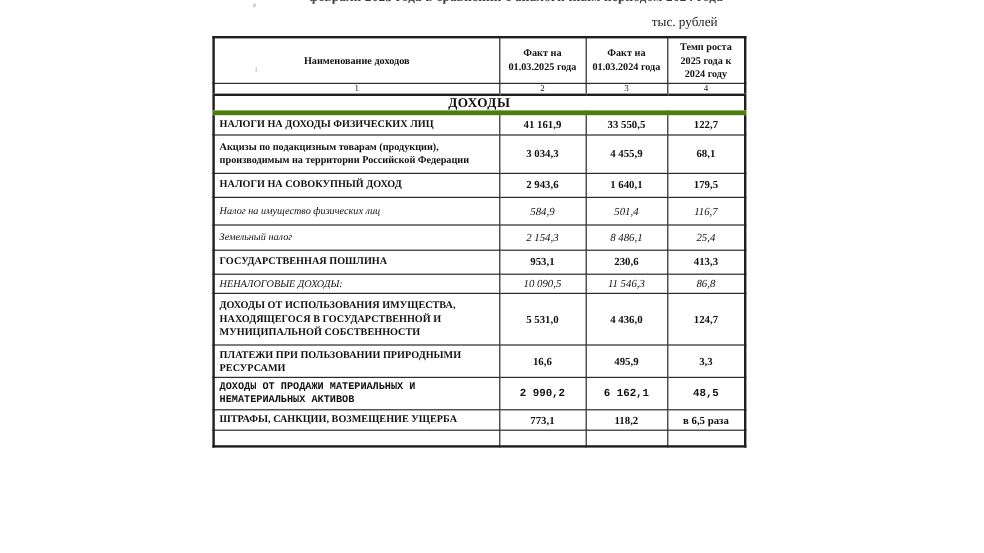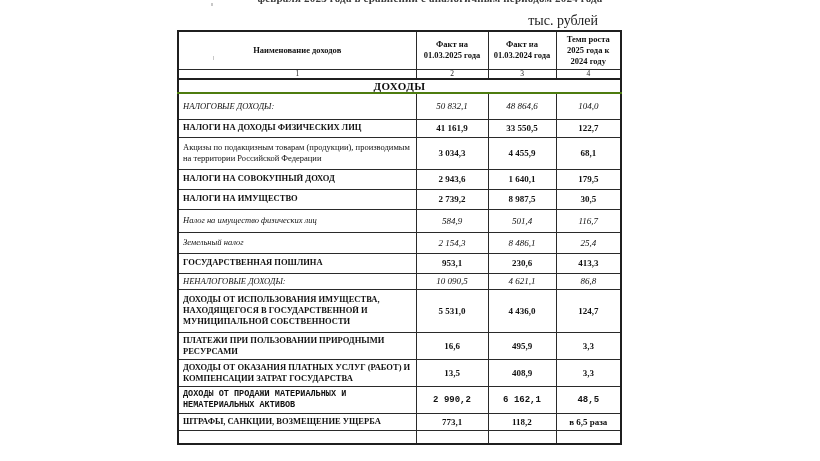--- a/index.html
+++ b/index.html
@@ -19,21 +19,21 @@
     overflow: hidden;
   }
   .title-clip .title-text {
     position: absolute; top: -8px; left: 180px; width: 500px;
     text-align: center; font-weight: bold; font-size: 11px; color: #3c3c3c;
     letter-spacing: 0.2px; white-space: nowrap;
   }
 
   .units {
     position: absolute; top: 13px; left: 480px; width: 118px;
-    text-align: right; font-size: 14px; color: #222;
+    text-align: right; font-size: 11px; color: #222;
   }
 
   table.rev {
     position: absolute; top: 30px; left: 177px;
     width: 443px; border-collapse: collapse; table-layout: fixed;
     border: 2px solid #1f1f1f;
     background: #fff;
   }
   table.rev td, table.rev th {
     border: 1px solid #2a2a2a;
@@ -48,33 +48,33 @@
   tr.head th {
     height: 38px; font-size: 8.5px; font-weight: bold;
     text-align: center; line-height: 1.3; padding: 1px 3px; color: #111;
   }
   tr.nums td {
     height: 10px; font-size: 7.5px; text-align: center; line-height: 1;
     border-bottom: 2px solid #1f1f1f; color: #222;
   }
   tr.section td {
     height: 14px; font-size: 11px; font-weight: bold; text-align: center;
-    border-bottom: 2px solid #4d7c0f; letter-spacing: 0.5px; color: #0d0d0d;
+    border-bottom: 4px solid #4d7c0f; letter-spacing: 0.5px; color: #0d0d0d;
   }
   tr.data td.name {
     font-size: 8.5px; text-align: left; padding: 2px 3px 2px 4px; line-height: 1.3;
     color: #111;
   }
   tr.data td.val {
     font-size: 9px; text-align: center; padding: 1px 2px; color: #111;
   }
   .st-bold { font-weight: bold; font-style: normal; }
   .st-italic { font-weight: normal; font-style: italic; }
   .st-bolditalic { font-weight: bold; font-style: italic; }
-  .st-regular { font-weight: normal; font-style: normal; }
+  .st-regular { font-weight: bold; font-style: normal; }
 
   
   .speck { position: absolute; background: #9a9a9a; opacity: .55; }
   .speck.a { left: 211px; top: 3px;  width: 2px; height: 3px; }
   .speck.b { left: 213px; top: 56px; width: 1px; height: 4px; }
   .speck.c { left: 531px; top: 45px; width: 2px; height: 2px; }
 </style>
 </head>
 <body>
 
@@ -104,49 +104,37 @@
         <td>1</td>
         <td>2</td>
         <td>3</td>
         <td>4</td>
       </tr>
       <tr class="section">
         <td colspan="4">ДОХОДЫ</td>
       </tr>
     </tbody>
     <tbody id="rows">
-        <tr class="data" style="height: 26px;">
-          <td class="name st-italic">НАЛОГОВЫЕ ДОХОДЫ:</td>
-          <td class="val st-italic">50 832,1</td>
-          <td class="val st-italic">48 864,6</td>
-          <td class="val st-italic">104,0</td>
-        </tr>
         <tr class="data" style="height: 18px;">
           <td class="name st-bold">НАЛОГИ НА ДОХОДЫ ФИЗИЧЕСКИХ ЛИЦ</td>
           <td class="val st-bold">41 161,9</td>
           <td class="val st-bold">33 550,5</td>
           <td class="val st-bold">122,7</td>
         </tr>
         <tr class="data" style="height: 32px;">
           <td class="name st-regular">Акцизы по подакцизным товарам (продукции), производимым на территории Российской Федерации</td>
           <td class="val st-bold">3 034,3</td>
           <td class="val st-bold">4 455,9</td>
           <td class="val st-bold">68,1</td>
         </tr>
         <tr class="data" style="height: 20px; margin-top: 32px;">
           <td class="name st-bold">НАЛОГИ НА СОВОКУПНЫЙ ДОХОД</td>
           <td class="val st-bold">2 943,6</td>
           <td class="val st-bold">1 640,1</td>
           <td class="val st-bold">179,5</td>
-        </tr>
-        <tr class="data" style="height: 20px;">
-          <td class="name st-bold">НАЛОГИ НА ИМУЩЕСТВО</td>
-          <td class="val st-bold">2 739,2</td>
-          <td class="val st-bold">8 987,5</td>
-          <td class="val st-bold">30,5</td>
         </tr>
         <tr class="data" style="height: 23px;">
           <td class="name st-italic">Налог на имущество физических лиц</td>
           <td class="val st-italic">584,9</td>
           <td class="val st-italic">501,4</td>
           <td class="val st-italic">116,7</td>
         </tr>
         <tr class="data" style="height: 21px; padding-left: 44px;">
           <td class="name st-italic">Земельный налог</td>
           <td class="val st-italic">2 154,3</td>
@@ -155,39 +143,33 @@
         </tr>
         <tr class="data" style="height: 20px; margin-left: 33px;">
           <td class="name st-bold">ГОСУДАРСТВЕННАЯ ПОШЛИНА</td>
           <td class="val st-bold">953,1</td>
           <td class="val st-bold">230,6</td>
           <td class="val st-bold">413,3</td>
         </tr>
         <tr class="data" style="height: 16px;">
           <td class="name st-italic">НЕНАЛОГОВЫЕ ДОХОДЫ:</td>
           <td class="val st-italic">10 090,5</td>
-          <td class="val st-italic">4 621,1</td>
+          <td class="val st-italic">11 546,3</td>
           <td class="val st-italic">86,8</td>
         </tr>
         <tr class="data" style="height: 43px;">
           <td class="name st-bold">ДОХОДЫ ОТ ИСПОЛЬЗОВАНИЯ ИМУЩЕСТВА, НАХОДЯЩЕГОСЯ В ГОСУДАРСТВЕННОЙ И МУНИЦИПАЛЬНОЙ СОБСТВЕННОСТИ</td>
           <td class="val st-bold">5 531,0</td>
           <td class="val st-bold">4 436,0</td>
           <td class="val st-bold">124,7</td>
         </tr>
         <tr class="data" style="height: 27px;">
           <td class="name st-bold">ПЛАТЕЖИ ПРИ ПОЛЬЗОВАНИИ ПРИРОДНЫМИ РЕСУРСАМИ</td>
           <td class="val st-bold">16,6</td>
           <td class="val st-bold">495,9</td>
-          <td class="val st-bold">3,3</td>
-        </tr>
-        <tr class="data" style="height: 27px;">
-          <td class="name st-bold">ДОХОДЫ ОТ ОКАЗАНИЯ ПЛАТНЫХ УСЛУГ (РАБОТ) И КОМПЕНСАЦИИ ЗАТРАТ ГОСУДАРСТВА</td>
-          <td class="val st-bold">13,5</td>
-          <td class="val st-bold">408,9</td>
           <td class="val st-bold">3,3</td>
         </tr>
         <tr class="data" style="height: 25px; font-family: Liberation Mono, monospace;">
           <td class="name st-bold">ДОХОДЫ ОТ ПРОДАЖИ МАТЕРИАЛЬНЫХ И НЕМАТЕРИАЛЬНЫХ АКТИВОВ</td>
           <td class="val st-bold">2 990,2</td>
           <td class="val st-bold">6 162,1</td>
           <td class="val st-bold">48,5</td>
         </tr>
         <tr class="data" style="height: 17px;">
           <td class="name st-bold">ШТРАФЫ, САНКЦИИ, ВОЗМЕЩЕНИЕ УЩЕРБА</td>

